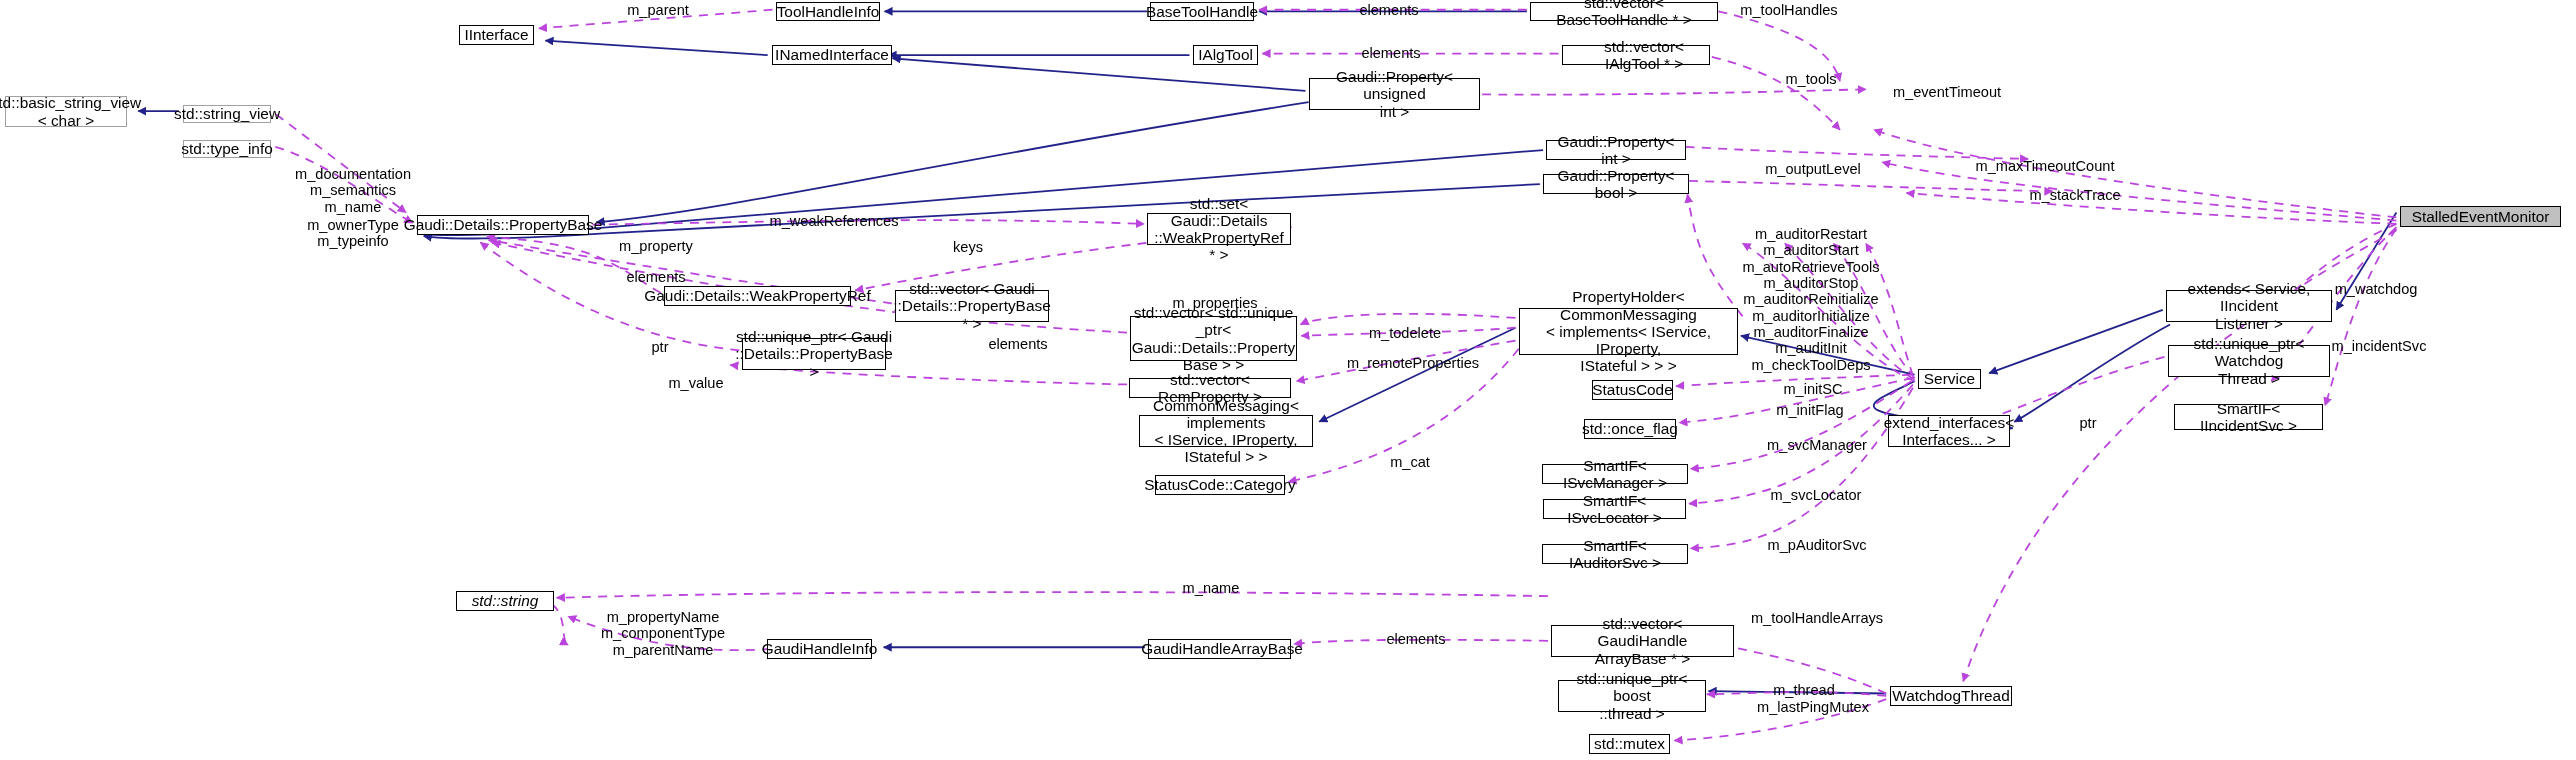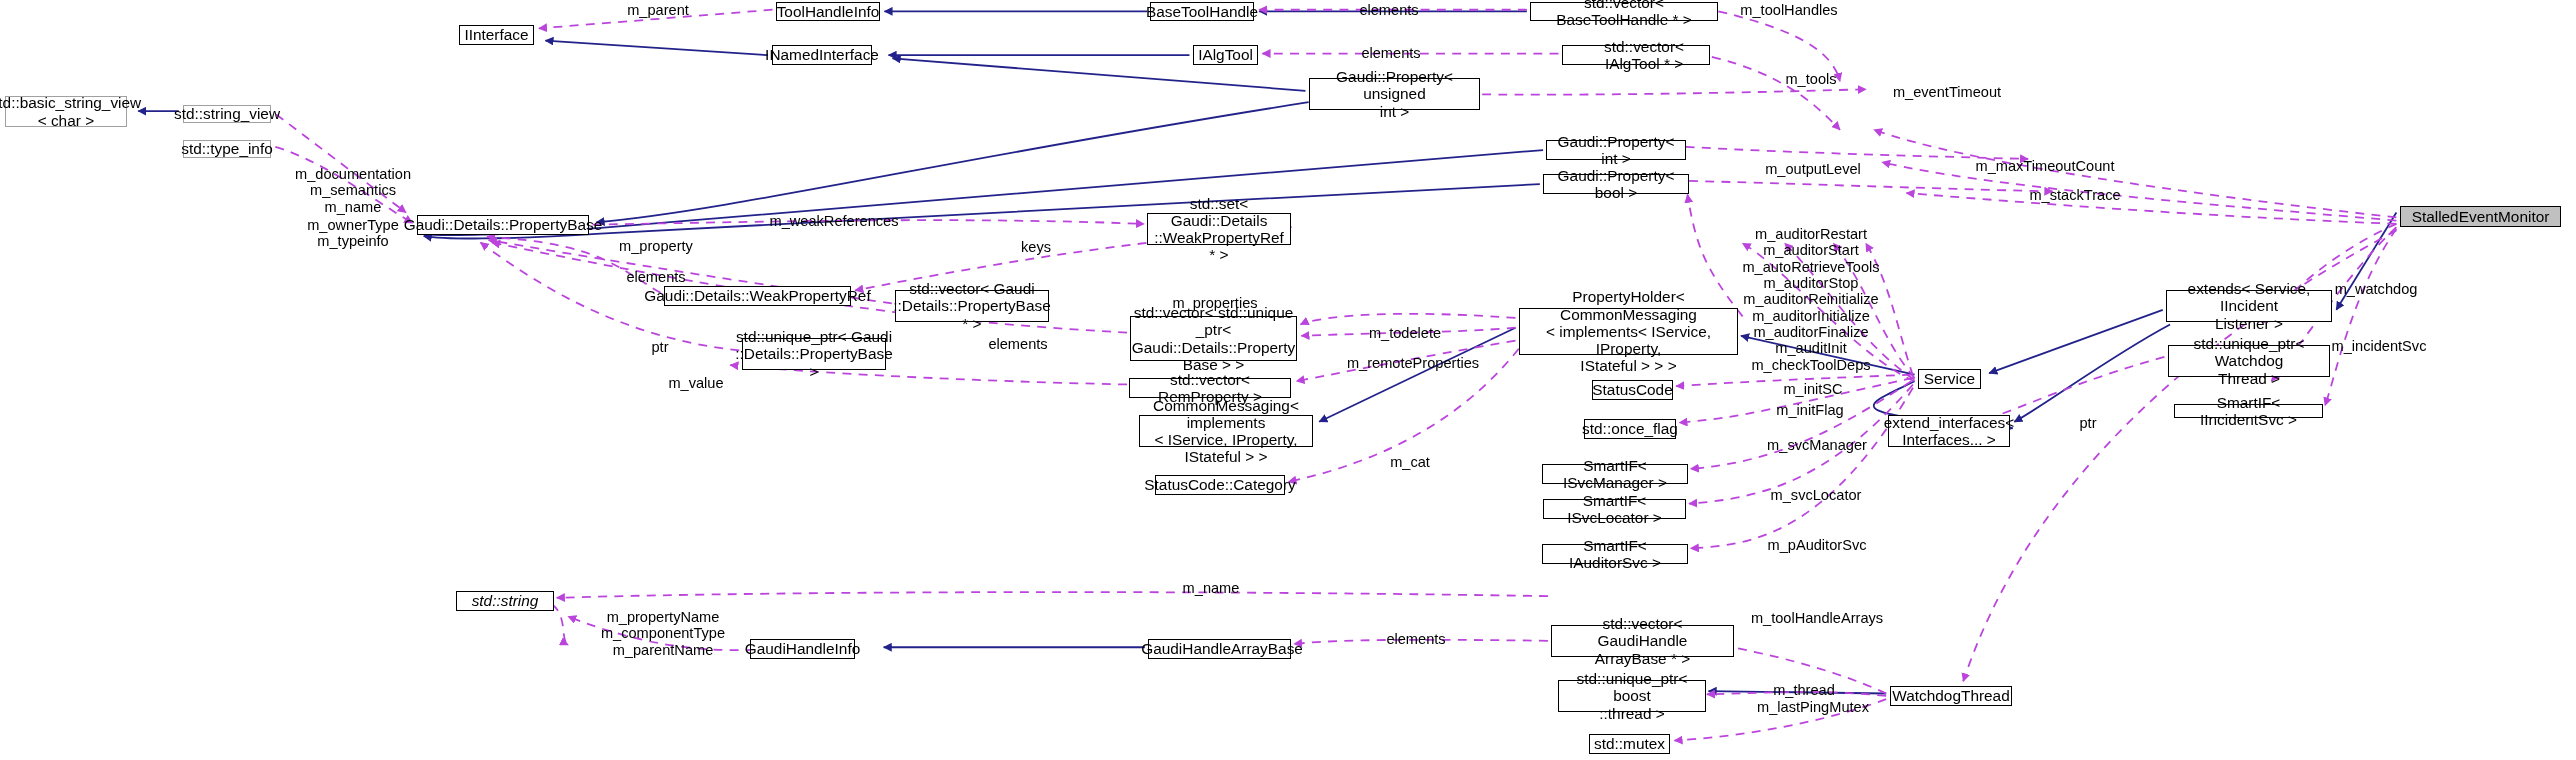--- a/index.html
+++ b/index.html
@@ -120,21 +120,21 @@
   </svg>
 
   <div id="nodes-host">
       <div class="node lightborder" style="left: 4.9px; top: 96px; width: 122px; height: 31px;">std::basic_string_view
 &lt; char &gt;</div>
       <div class="node lightborder" style="left: 183px; top: 105px; width: 88px; height: 18px;">std::string_view</div>
       <div class="node lightborder" style="left: 183px; top: 140px; width: 88px; height: 18px;">std::type_info</div>
       <div class="node" style="left: 417px; top: 215px; width: 172px; height: 19.5px;">Gaudi::Details::PropertyBase</div>
       <div class="node" style="left: 664px; top: 286px; width: 187px; height: 19.5px;">Gaudi::Details::WeakPropertyRef</div>
       <div class="node" style="left: 459px; top: 25px; width: 75px; height: 19.5px;">IInterface</div>
-      <div class="node" style="left: 772px; top: 45px; width: 100px; height: 19.5px; text-align: center;">INamedInterface</div>
+      <div class="node" style="left: 772px; top: 45px; width: 120px; height: 19.5px; text-align: center;">INamedInterface</div>
       <div class="node" style="left: 776px; top: 1.6px; width: 104px; height: 19.5px;">ToolHandleInfo</div>
       <div class="node" style="left: 1150px; top: 1.6px; width: 104px; height: 19.5px;">BaseToolHandle</div>
       <div class="node" style="left: 1193px; top: 45px; width: 65px; height: 19.5px;">IAlgTool</div>
       <div class="node" style="left: 1530px; top: 1.6px; width: 188px; height: 19.5px;">std::vector&lt; BaseToolHandle * &gt;</div>
       <div class="node" style="left: 1562px; top: 45px; width: 148px; height: 19.5px; padding-left: 21px;">std::vector&lt; IAlgTool * &gt;</div>
       <div class="node" style="left: 1309px; top: 78px; width: 171px; height: 32px;">Gaudi::Property&lt; unsigned
 int &gt;</div>
       <div class="node" style="left: 1546px; top: 140px; width: 140px; height: 19.5px;">Gaudi::Property&lt; int &gt;</div>
       <div class="node" style="left: 1543px; top: 174px; width: 146px; height: 19.5px;">Gaudi::Property&lt; bool &gt;</div>
       <div class="node" style="left: 1147px; top: 213px; width: 144px; height: 32px;">std::set&lt; Gaudi::Details
@@ -158,24 +158,24 @@
       <div class="node" style="left: 1542px; top: 464px; width: 146px; height: 19.5px;">SmartIF&lt; ISvcManager &gt;</div>
       <div class="node" style="left: 1543px; top: 499px; width: 143px; height: 19.5px;">SmartIF&lt; ISvcLocator &gt;</div>
       <div class="node" style="left: 1542px; top: 544px; width: 146px; height: 19.5px;">SmartIF&lt; IAuditorSvc &gt;</div>
       <div class="node" style="left: 1918px; top: 369px; width: 63px; height: 19.5px;">Service</div>
       <div class="node" style="left: 1888px; top: 415px; width: 122px; height: 32px;">extend_interfaces&lt;
 Interfaces... &gt;</div>
       <div class="node" style="left: 2166px; top: 290px; width: 166px; height: 32px;">extends&lt; Service, IIncident
 Listener &gt;</div>
       <div class="node" style="left: 2168px; top: 345px; width: 162px; height: 32px;">std::unique_ptr&lt; Watchdog
 Thread &gt;</div>
-      <div class="node" style="left: 2174px; top: 404px; width: 149px; height: 14px;">SmartIF&lt; IIncidentSvc &gt;</div>
+      <div class="node" style="left: 2174px; top: 404px; width: 149px; height: 26px;">SmartIF&lt; IIncidentSvc &gt;</div>
       <div class="node gray" style="left: 2400px; top: 206px; width: 161px; height: 21px;">StalledEventMonitor</div>
       <div class="node" style="left: 456px; top: 591px; width: 98px; height: 19.5px; font-style: italic;">std::string</div>
-      <div class="node" style="left: 750px; top: 639px; width: 105px; height: 19.5px;">GaudiHandleInfo</div>
+      <div class="node" style="left: 767px; top: 639px; width: 105px; height: 19.5px;">GaudiHandleInfo</div>
       <div class="node" style="left: 1148px; top: 639px; width: 143px; height: 19.5px; padding-left: 10px;">GaudiHandleArrayBase</div>
       <div class="node" style="left: 1551px; top: 625px; width: 183px; height: 32px;">std::vector&lt; GaudiHandle
 ArrayBase * &gt;</div>
       <div class="node" style="left: 1558px; top: 680px; width: 148px; height: 32px;">std::unique_ptr&lt; boost
 ::thread &gt;</div>
       <div class="node" style="left: 1589px; top: 734px; width: 81px; height: 19.5px;">std::mutex</div>
       <div class="node" style="left: 1890px; top: 686px; width: 122px; height: 19.5px;">WatchdogThread</div>
     </div>
   <div id="labels-host">
       <div class="elabel" style="left: 658px; top: 1.6px;">m_parent</div>
@@ -186,21 +186,21 @@
       <div class="elabel" style="left: 1947px; top: 84px;">m_eventTimeout</div>
       <div class="elabel" style="left: 1813px; top: 161px;">m_outputLevel</div>
       <div class="elabel" style="left: 2045px; top: 158px;">m_maxTimeoutCount</div>
       <div class="elabel" style="left: 2075px; top: 187px;">m_stackTrace</div>
       <div class="elabel" style="left: 353px; top: 166px;">m_documentation
 m_semantics
 m_name</div>
       <div class="elabel" style="left: 353px; top: 217px;">m_ownerType
 m_typeinfo</div>
       <div class="elabel" style="left: 834px; top: 213px;">m_weakReferences</div>
-      <div class="elabel" style="left: 1036px; top: 239px;">keys</div>
+      <div class="elabel" style="left: 968px; top: 239px;">keys</div>
       <div class="elabel" style="left: 656px; top: 238px;">m_property</div>
       <div class="elabel" style="left: 656px; top: 269px;">elements</div>
       <div class="elabel" style="left: 1215px; top: 295px;">m_properties</div>
       <div class="elabel" style="left: 1018px; top: 336px;">elements</div>
       <div class="elabel" style="left: 660px; top: 339px;">ptr</div>
       <div class="elabel" style="left: 656px; top: 375px; margin-left: 40px;">m_value</div>
       <div class="elabel" style="left: 1405px; top: 325px;">m_todelete</div>
       <div class="elabel" style="left: 1413px; top: 355px;">m_remoteProperties</div>
       <div class="elabel" style="left: 1811px; top: 226px;">m_auditorRestart
 m_auditorStart

